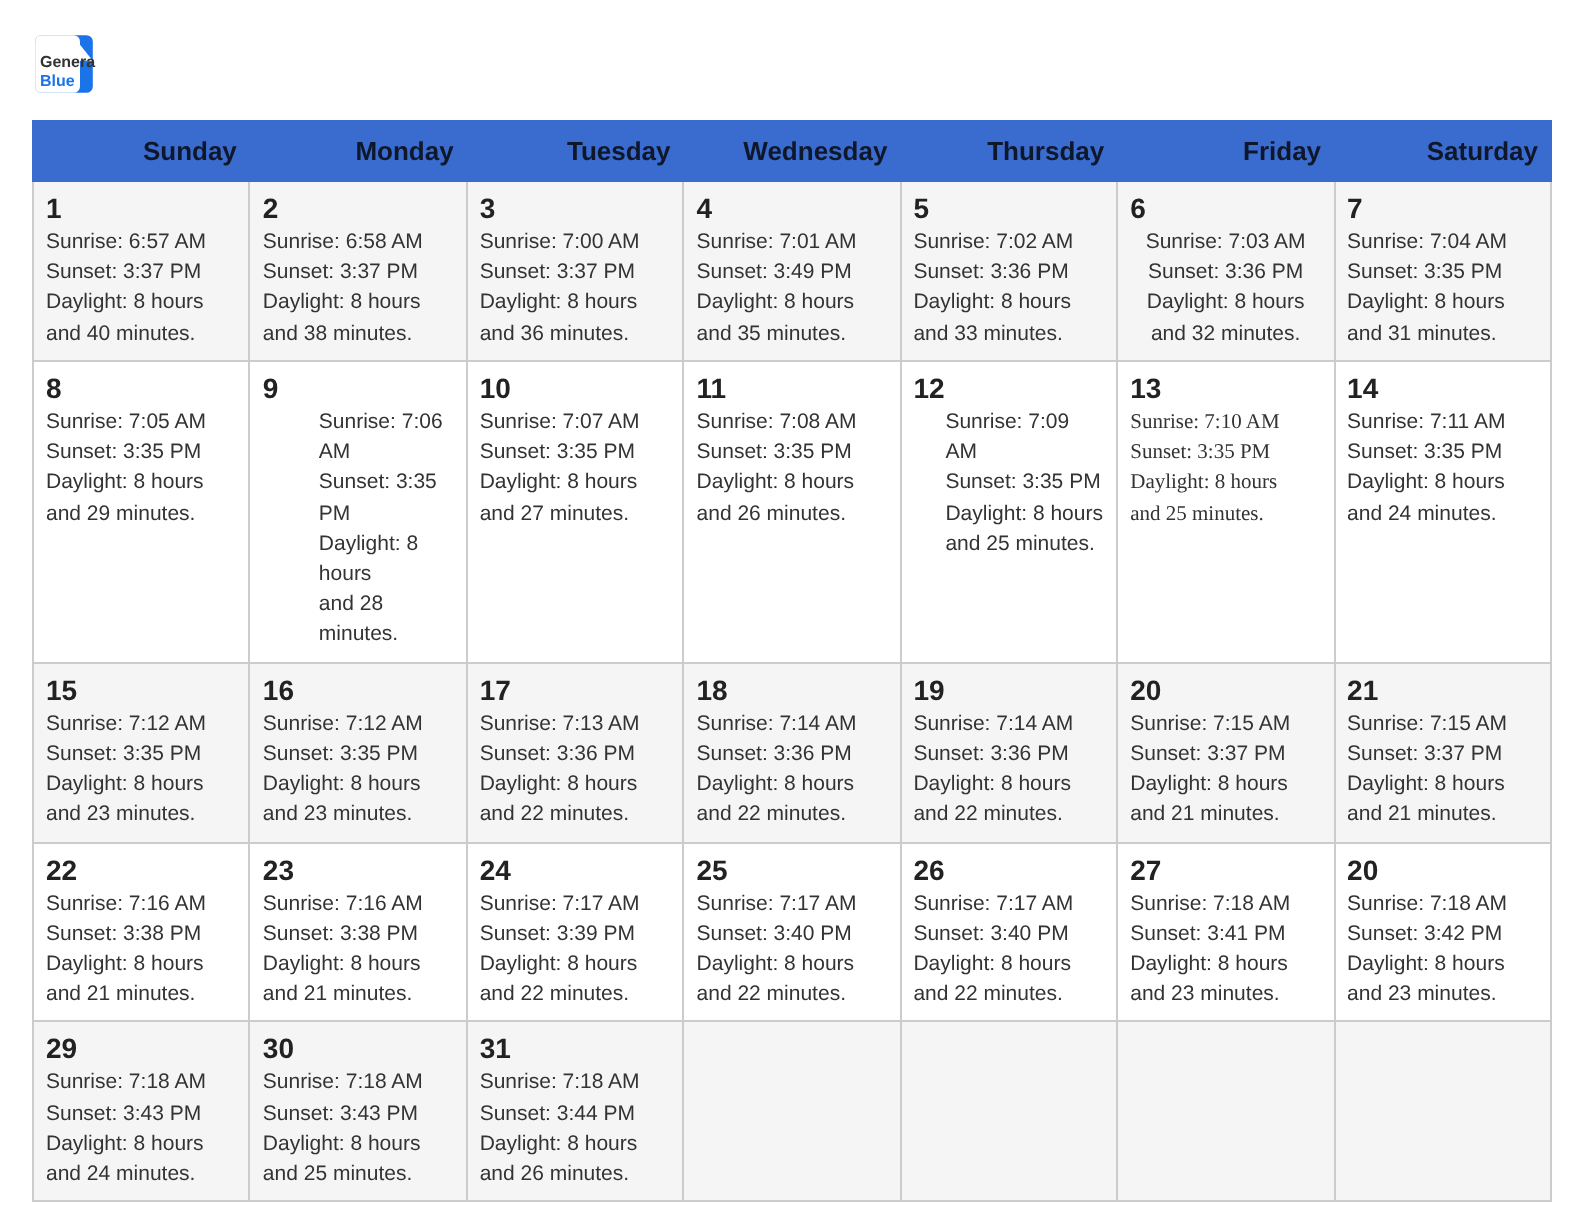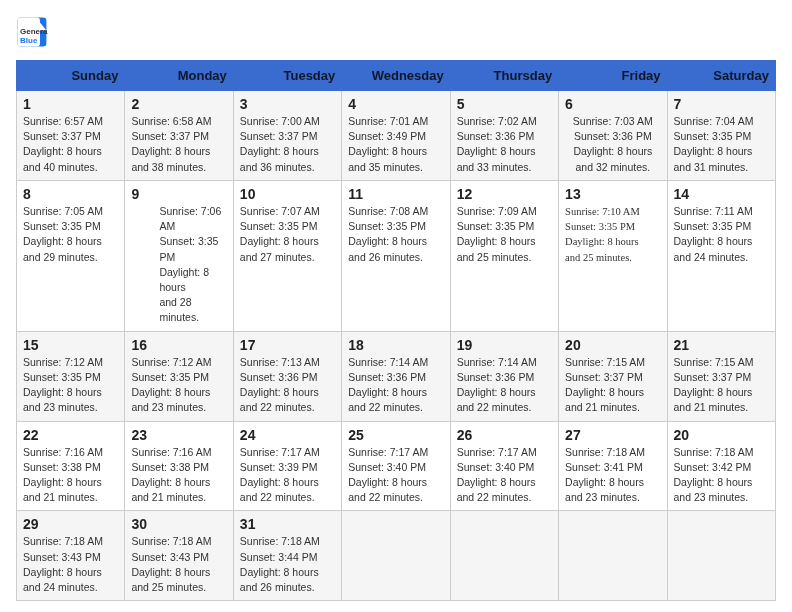--- a/index.html
+++ b/index.html
@@ -185,21 +185,21 @@
         </td>
         <td>
           <span class="day-num">11</span>
           <div class="day-info" style="white-space: pre-line;">Sunrise: 7:08 AM
 Sunset: 3:35 PM
 Daylight: 8 hours
 and 26 minutes.</div>
         </td>
         <td>
           <span class="day-num">12</span>
-          <div class="day-info" style="white-space: pre-line;">Sunrise: 7:09 AM
+          <div class="day-info" style="white-space: pre-line; margin-left: 16px;">Sunrise: 7:09 AM
 Sunset: 3:35 PM
 Daylight: 8 hours
 and 25 minutes.</div>
         </td>
         <td>
           <span class="day-num">13</span>
           <div class="day-info" style="white-space: pre-line; font-family: Liberation Serif, serif;">Sunrise: 7:10 AM
 Sunset: 3:35 PM
 Daylight: 8 hours
 and 25 minutes.</div>

